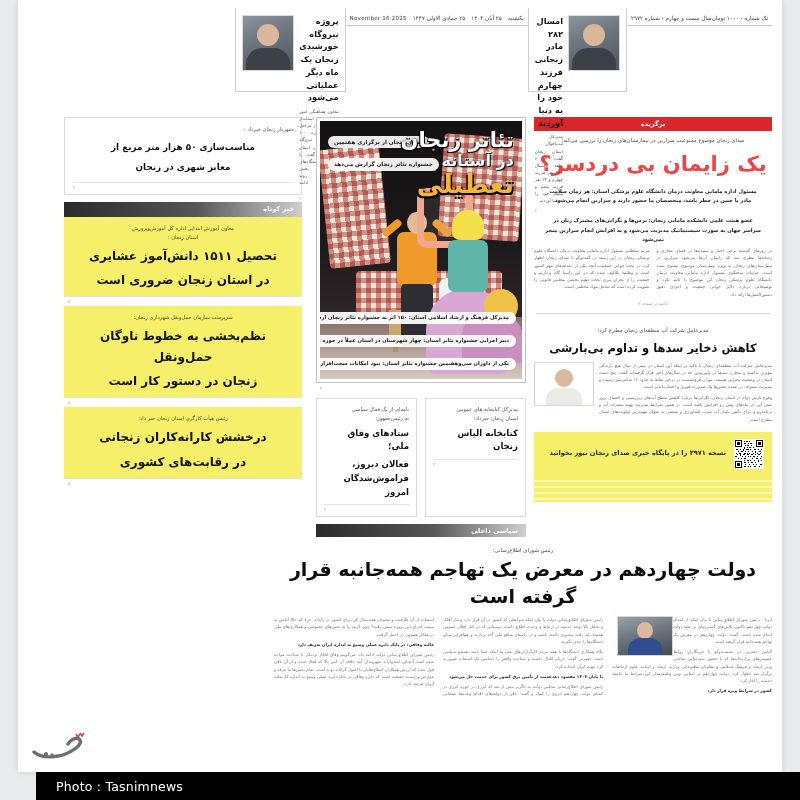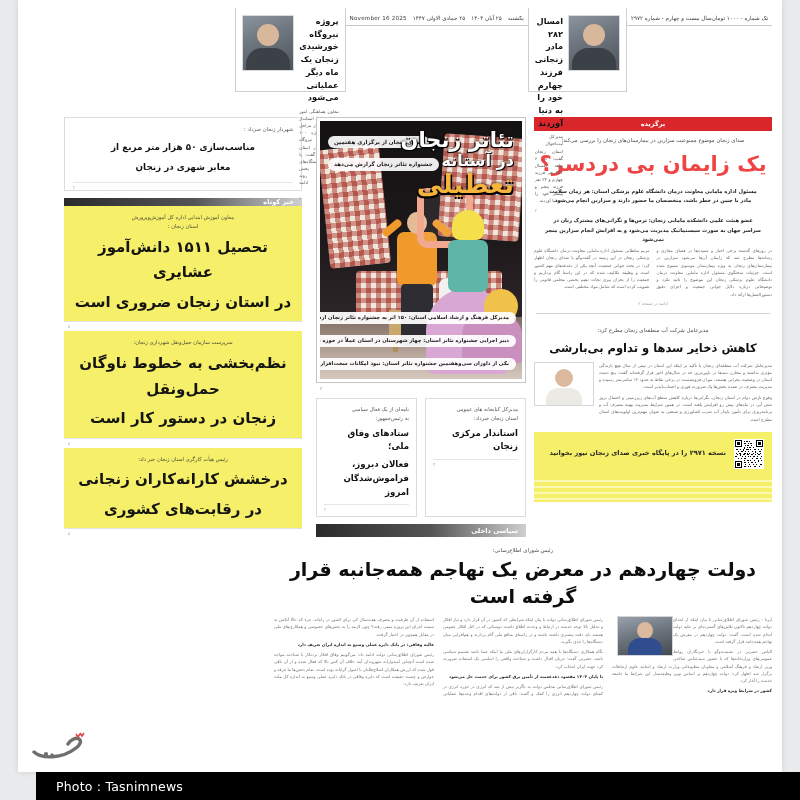--- a/index.html
+++ b/index.html
@@ -283,21 +283,21 @@
     min-height: 74px;
   }
   #right-top-brief .k { font-size:5.2px; color:#555; text-align:right; line-height:1.7; }
   #right-top-brief .h { font-size:8.8px; font-weight:bold; color:#111; text-align:center; line-height:1.65; margin-top:6px; }
   #right-top-brief .f { font-size:4.2px; color:#aaa; text-align:left; margin-top:7px; border-top:1px solid #e6e6e6; padding-top:2px; }
 
   .ycard {
     background:#f5ef6a; padding: 7px 9px 6px; margin-top: 0;
   }
   .ycard .k { font-size:5.2px; color:#4b4b35; text-align:center; line-height:1.7; }
-  .ycard .h { font-size:15px; font-weight:bold; color:#141410; text-align:center; line-height:1.7; margin-top:4px; }
+  .ycard .h { font-size:12px; font-weight:bold; color:#141410; text-align:center; line-height:1.7; margin-top:4px; }
   .ycard-foot { font-size:4.2px; color:#b5b5b5; text-align:left;
                 border-top:1px solid #e2e2e2; padding:2px 4px; }
 
   
   #bottom { display:flex; gap:8px; margin-top: 6px; }
   #bottom-main { flex: 1 1 auto; }
   #bottom-side { flex: 0 0 238px; }
 
   #bottom-kicker { font-size:5.4px; color:#4a4a4a; text-align:center; padding-top:4px; }
   #bottom-headline {
@@ -558,21 +558,21 @@
             <span>یکی از داوران سی‌وهفتمین جشنواره تئاتر استان: نبود امکانات سخت‌افزاری مناسب باعث شده سرعت رشد تئاتر استان پایین بیاید</span>
           </div>
         </div>
       </div>
       <div class="jump" style="text-align:left;padding-left:4px">۳</div>
 
       <div id="center-briefs">
         <div class="brief">
           <div class="k">مدیرکل کتابخانه های عمومی</div>
           <div class="k">استان زنجان خبرداد:</div>
-          <div class="h">استاندار مرکزی زنجان</div>
+          <div class="h">کتابخانه الیاس زنجان</div>
           <div class="f">۳</div>
         </div>
         <div class="brief">
           <div class="k">نامه‌ای از یک فعال سیاسی</div>
           <div class="k">به رئیس‌جمهور:</div>
           <div class="h">ستادهای وفاق ملی؛</div>
           <div class="h">فعالان دیروز، فراموش‌شدگان امروز</div>
           <div class="f">۲</div>
         </div>
       </div>

